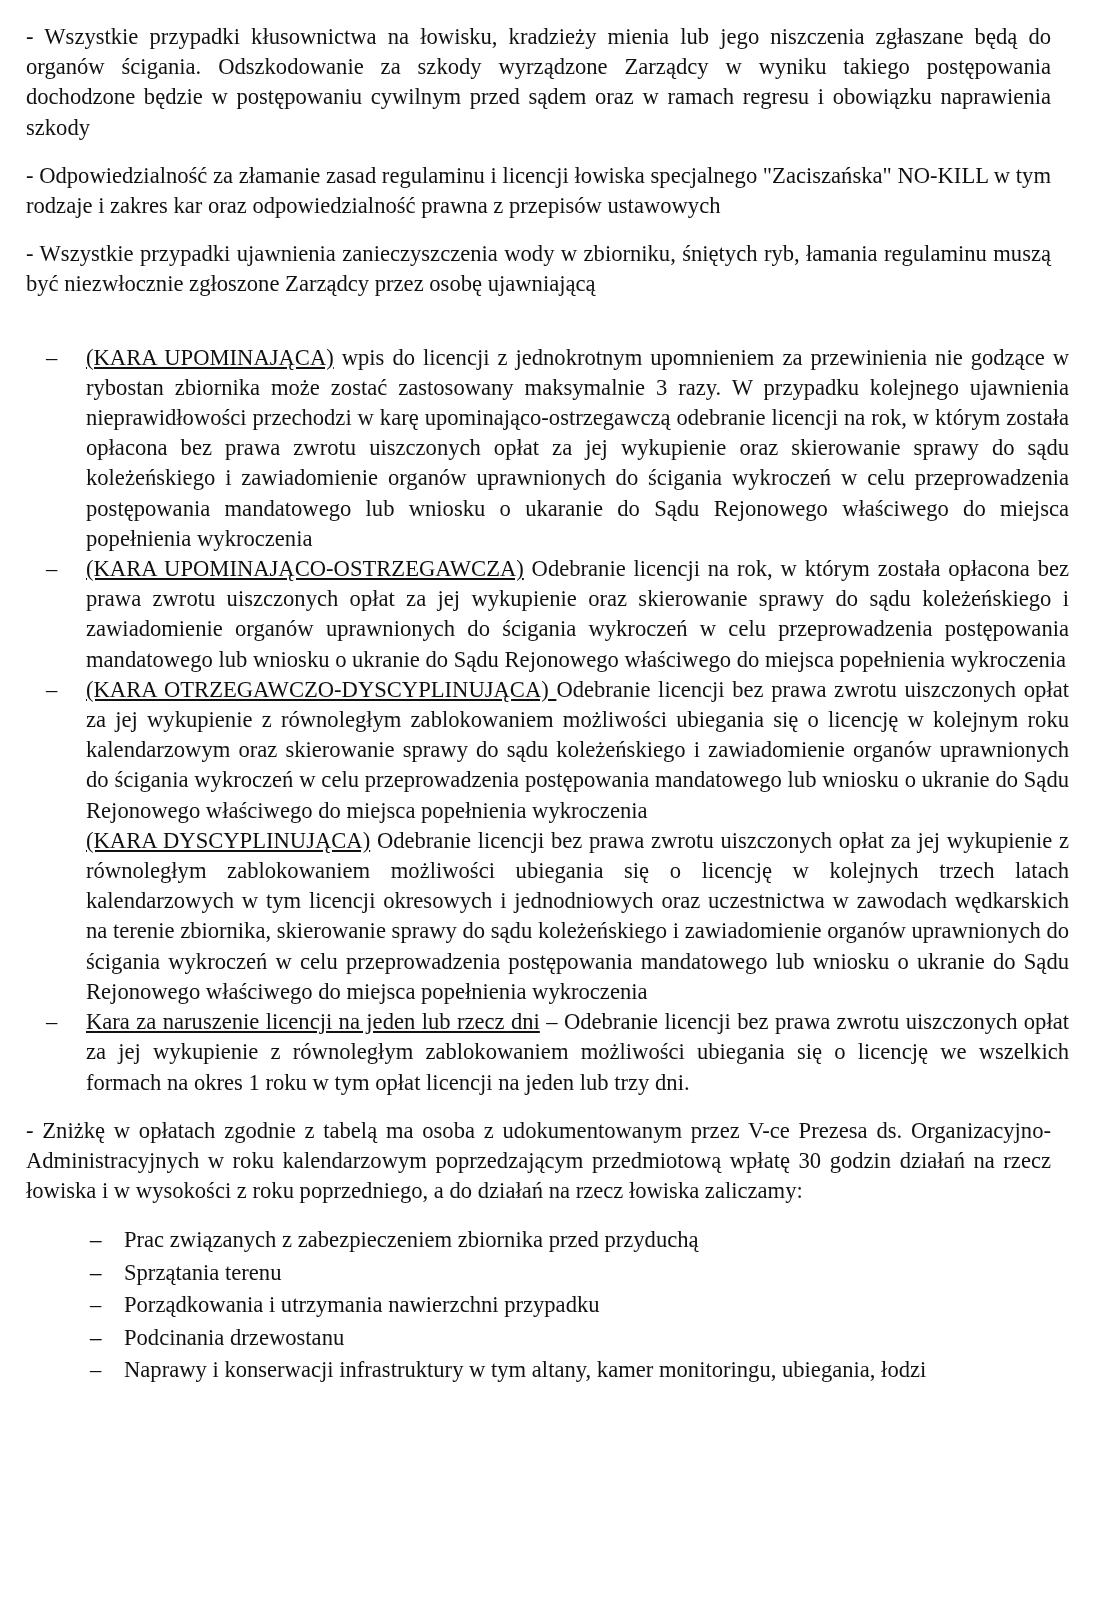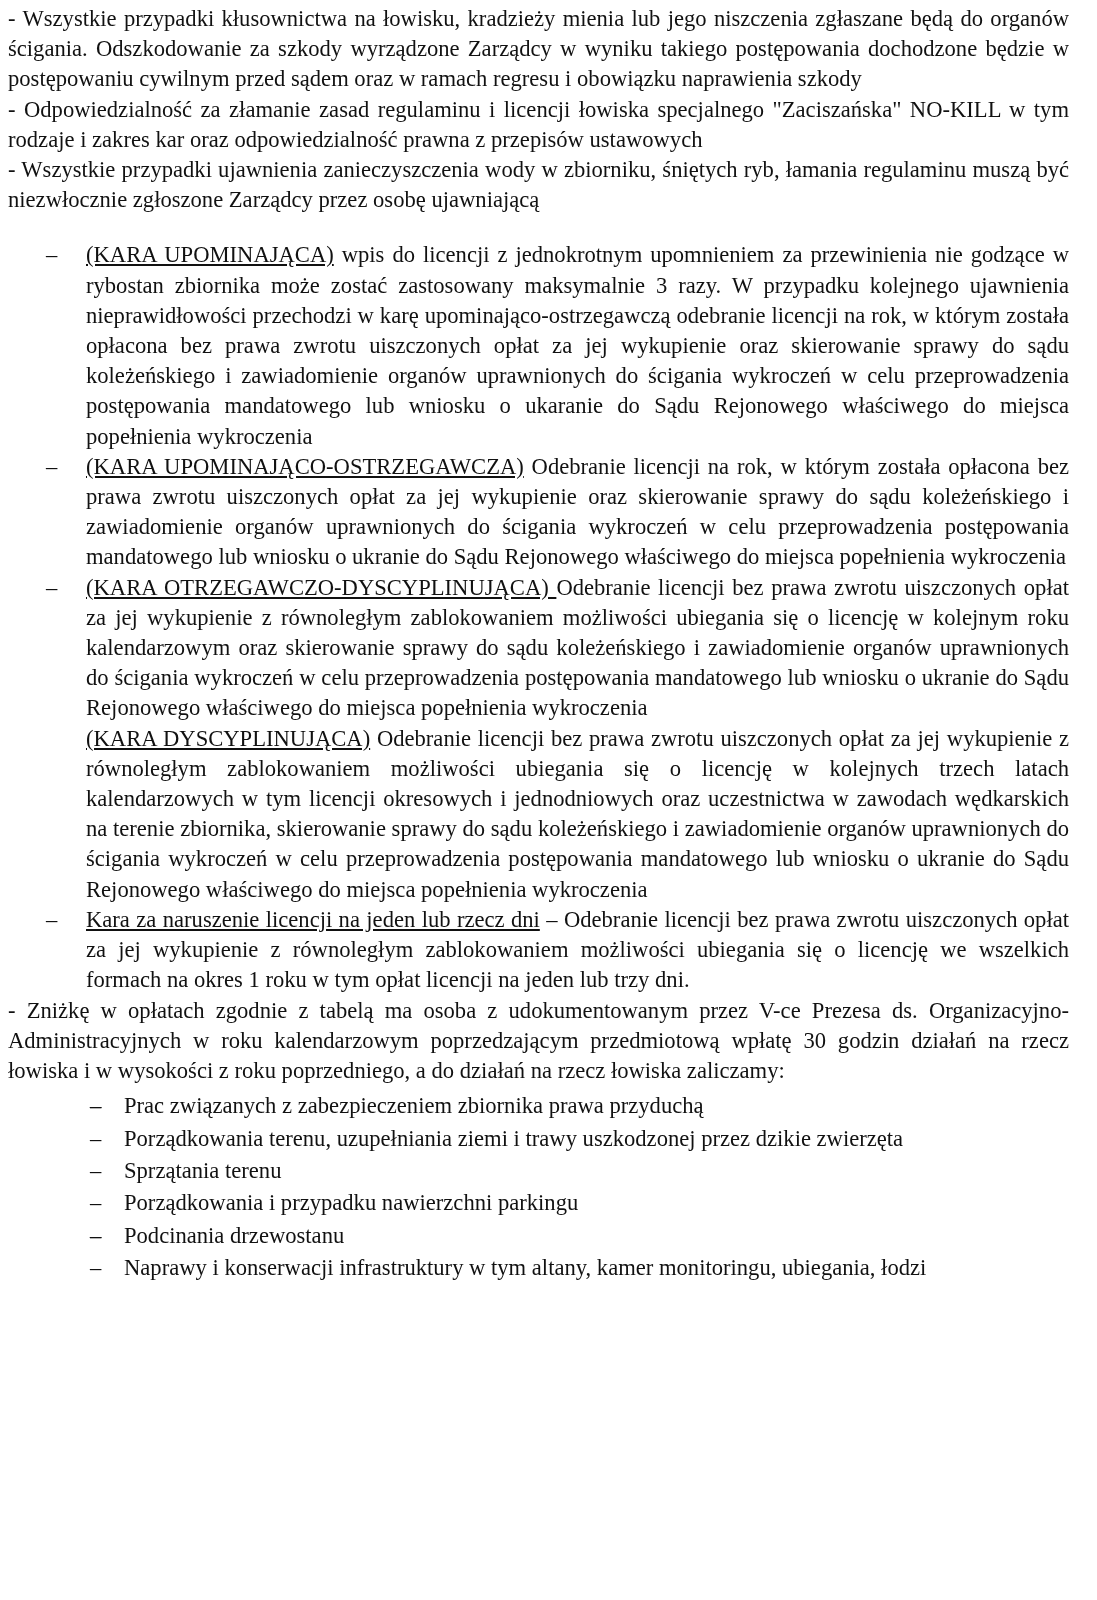--- a/index.html
+++ b/index.html
@@ -4,21 +4,21 @@
 <style>
   html, body { margin: 0; padding: 0; background: #ffffff; }
   body {
     width: 1097px; height: 1600px; overflow: hidden;
     font-family: "Liberation Serif", "DejaVu Serif", serif;
     color: #111111;
     font-size: 22.6px;
     line-height: 30.2px;
   }
   .page { position: relative; padding: 4px 28px 0 8px; width: 1061px; }
-  .para { text-align: justify; margin: 0; font-family: Liberation Serif, serif; }
+  .para { text-align: justify; margin: 18px; font-family: Liberation Serif, serif; }
   .gap { height: 25px; }
   .kara-list { list-style: none; margin: 0; padding: 0; }
   .kara-item { position: relative; padding-left: 78px; text-align: justify; margin: 0; }
   .kara-item .dash { position: absolute; left: 38px; top: 0; }
   .kara-item .head { font-weight: normal; text-decoration: underline; }
   .sub-list { list-style: none; margin: 4px 0 0 0; padding: 0; }
   .sub-item { position: relative; padding-left: 116px; line-height: 32.4px; white-space: nowrap; }
   .sub-item .dash { position: absolute; left: 82px; top: 0; }
 </style>
 </head>
@@ -51,22 +51,22 @@
     <li class="kara-item">
       <span class="dash">–</span>
       <span class="head">Kara za naruszenie licencji na jeden lub rzecz dni</span><span> – Odebranie licencji bez prawa zwrotu uiszczonych opłat za jej wykupienie z równoległym zablokowaniem możliwości ubiegania się o licencję we wszelkich formach na okres 1 roku w tym opłat licencji na jeden lub trzy dni.</span>
     </li>
   </ul>
 
   <p class="para">- Zniżkę w opłatach zgodnie z tabelą ma osoba z udokumentowanym przez V-ce Prezesa ds. Organizacyjno-Administracyjnych w roku kalendarzowym poprzedzającym przedmiotową wpłatę 30 godzin działań na rzecz łowiska i w wysokości z roku poprzedniego, a do działań na rzecz łowiska zaliczamy:</p>
 
   <ul class="sub-list">
     <li class="sub-item"><span class="dash">–</span></li>
-    <li class="sub-item"><span class="dash">–</span><span>Prac związanych z zabezpieczeniem zbiornika prawa przyduchą</span></li>
-    <li class="sub-item"><span class="dash">–</span><span>Porządkowania terenu, uzupełniania ziemi i trawy uszkodzonej przez dzikie zwierzęta</span></li>
+    <li class="sub-item"><span class="dash">–</span><span>Prac związanych z zabezpieczeniem zbiornika przed przyduchą</span></li>
+    <li class="sub-item"><span class="dash">–</span></li>
     <li class="sub-item"><span class="dash">–</span><span>Sprzątania terenu</span></li>
-    <li class="sub-item"><span class="dash">–</span><span>Porządkowania i przypadku nawierzchni parkingu</span></li>
+    <li class="sub-item"><span class="dash">–</span><span>Porządkowania i utrzymania nawierzchni przypadku</span></li>
     <li class="sub-item"><span class="dash">–</span></li>
     <li class="sub-item"><span class="dash">–</span><span>Podcinania drzewostanu</span></li>
     <li class="sub-item"><span class="dash">–</span><span>Naprawy i konserwacji infrastruktury w tym altany, kamer monitoringu, ubiegania, łodzi</span></li>
   </ul>
 
 </div>
 
 </body></html>

